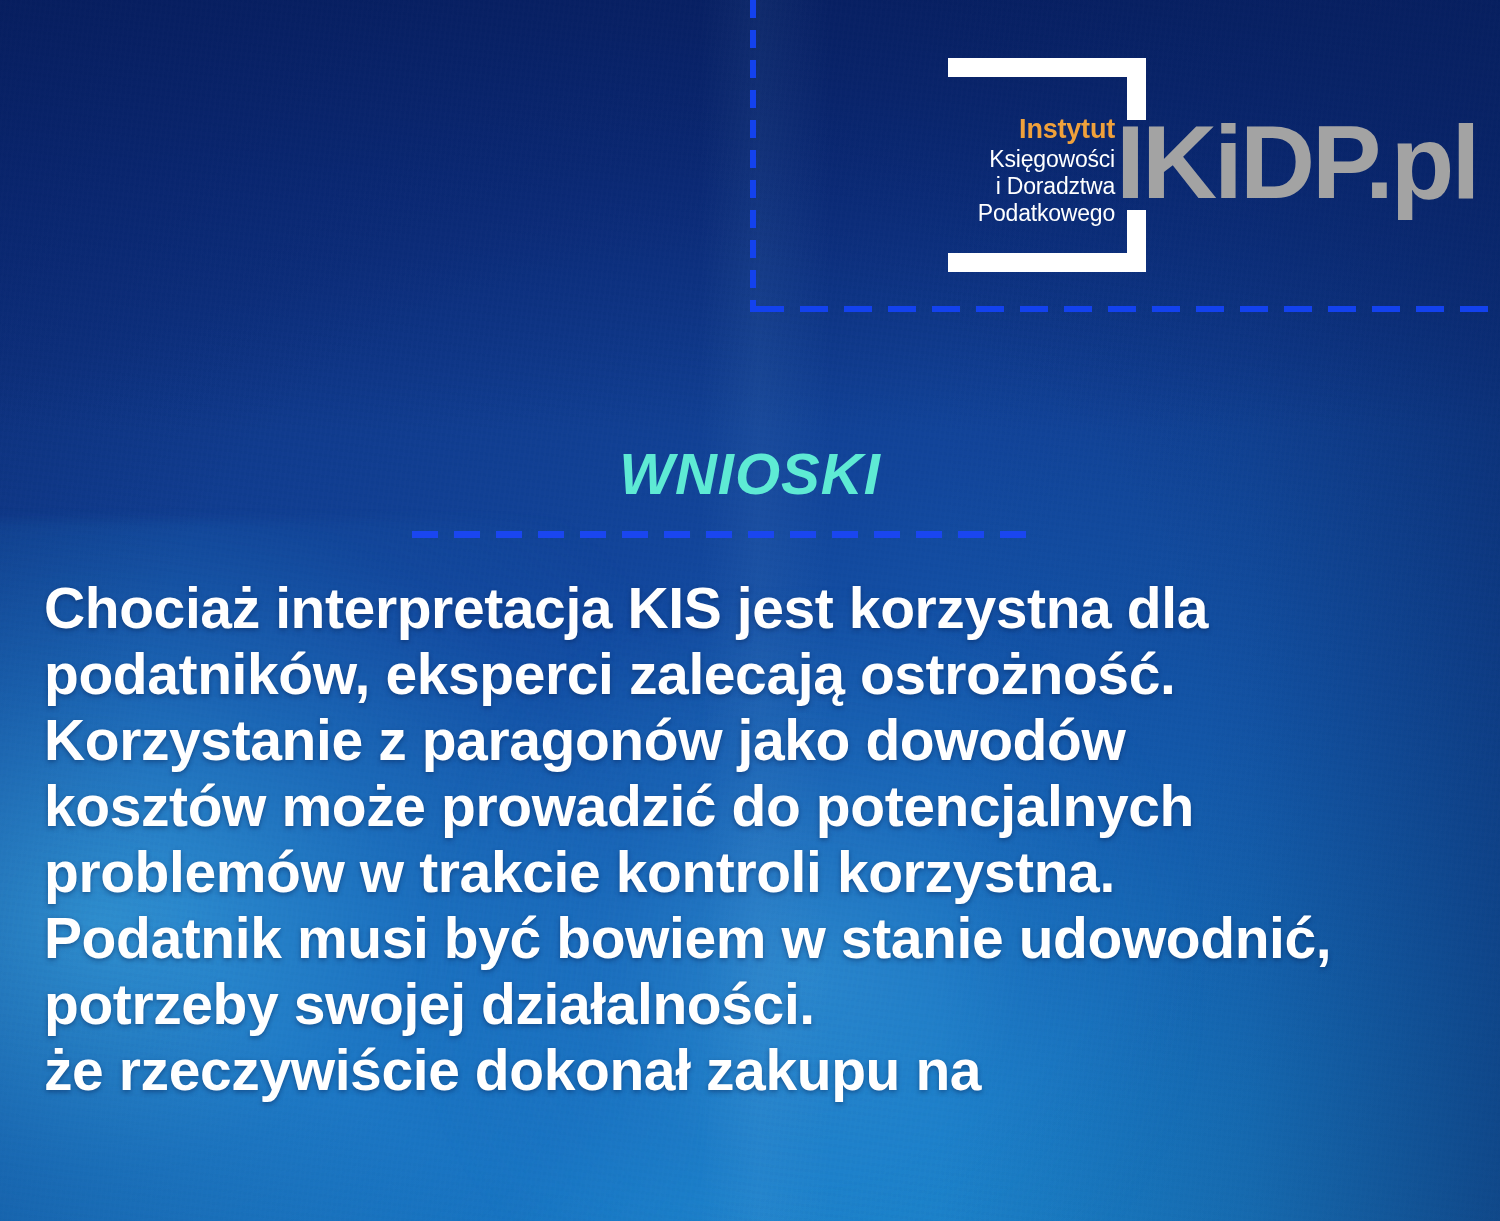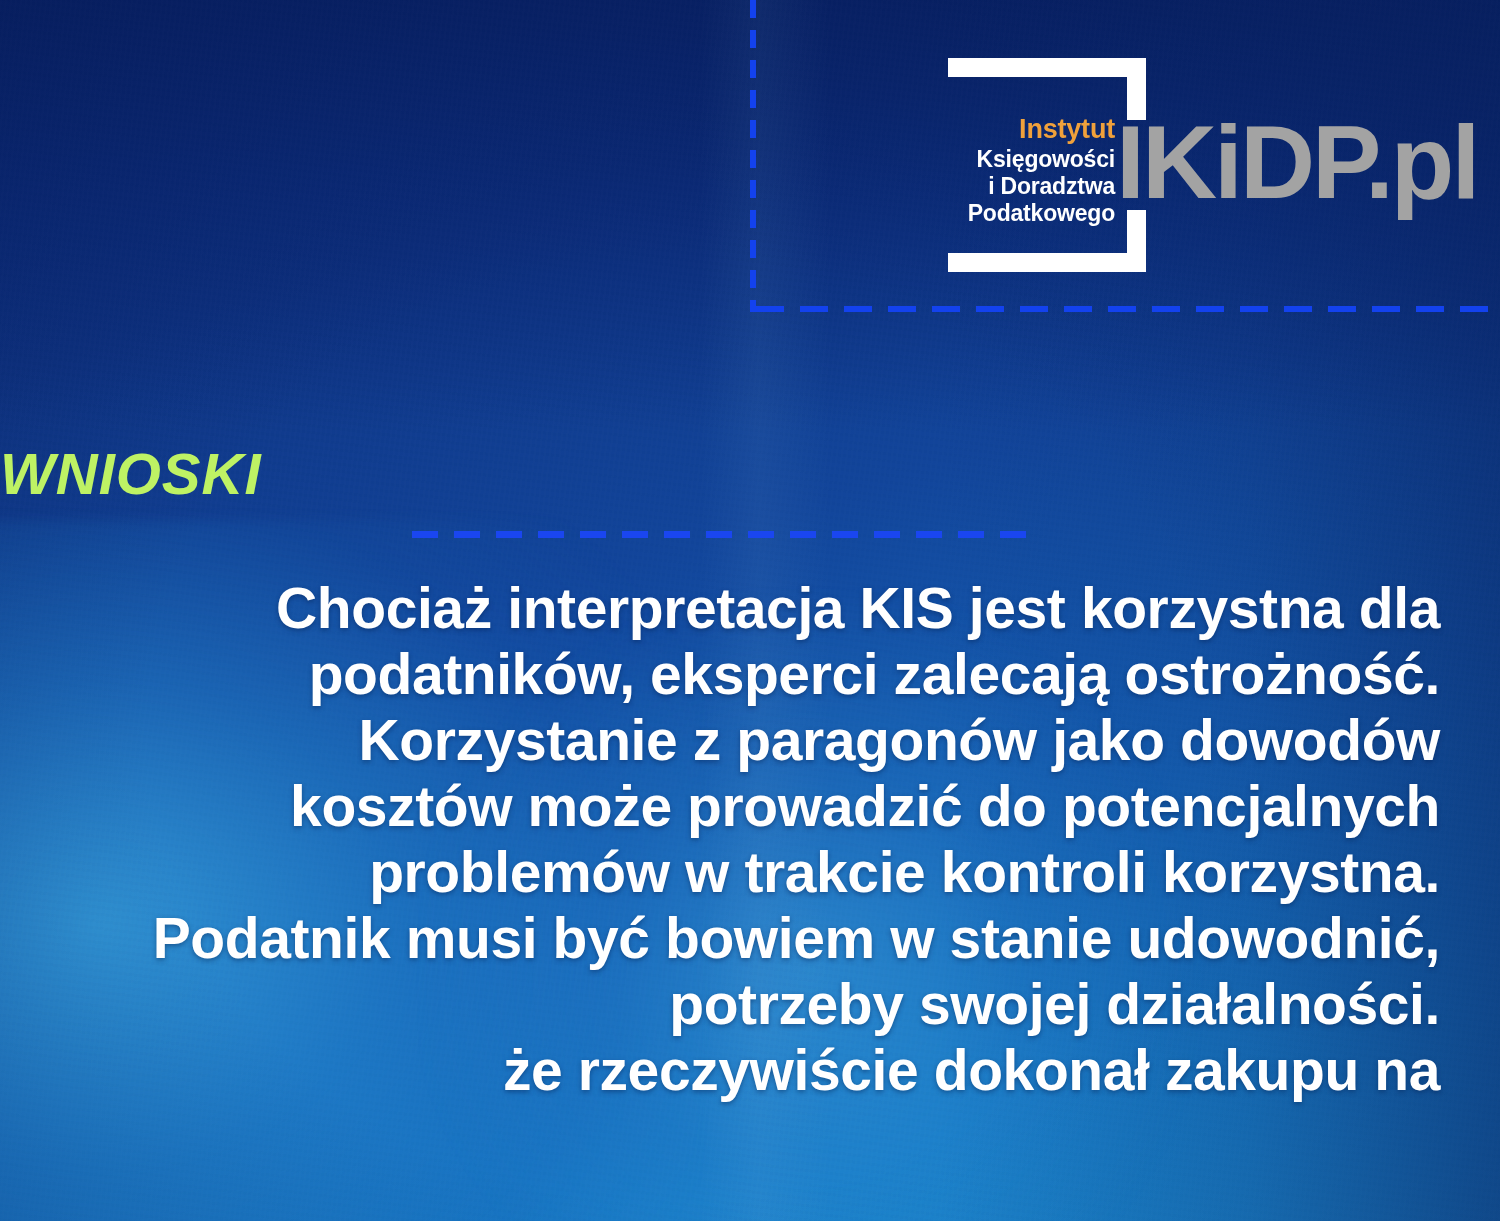--- a/index.html
+++ b/index.html
@@ -130,51 +130,52 @@
     left: 0px; top: 56px; width: 171px;
     text-align: right;
     line-height: 1.18;
   }
   .logo-words .w1 {
     display:block; color:#F0A13B;
     font-size: 27px; font-weight: 700; letter-spacing: -0.2px;
   }
   .logo-words .w2, .logo-words .w3, .logo-words .w4 {
     display:block; color:#ffffff;
-    font-size: 23px; font-weight: 700; letter-spacing: -0.2px;
+    font-size: 23px; font-weight: 400; letter-spacing: -0.2px;
   }
 
   .logo-mark {
     position: absolute;
     left: 172px; top: 52px;
     color:#a3a3a3;
     font-size: 104px;
     font-weight: 700;
     letter-spacing: -3px;
     line-height: 1;
     white-space: nowrap;
   }
 
   
   .headline {
     position: absolute;
     left: 0; top: 440px; width: 1500px;
-    color: #bef264;
+    text-align: center;
+    color: #5eead4;
     font-size: 58px;
     font-weight: 700;
     font-style: italic;
     letter-spacing: 1px;
   }
 
   
   .body-copy {
     position: absolute;
-    left: 60px; top: 575px;
+    left: 44px; top: 575px;
     width: 1380px;
-    text-align: right;
+    text-align: left;
     color: #ffffff;
     font-size: 57px;
     font-weight: 700;
     line-height: 66px;
     letter-spacing: -0.4px;
     text-shadow: 0 2px 5px rgba(5,30,80,0.45);
   }
   .body-copy .line { display: block; white-space: nowrap; }
 </style>
 </head>

